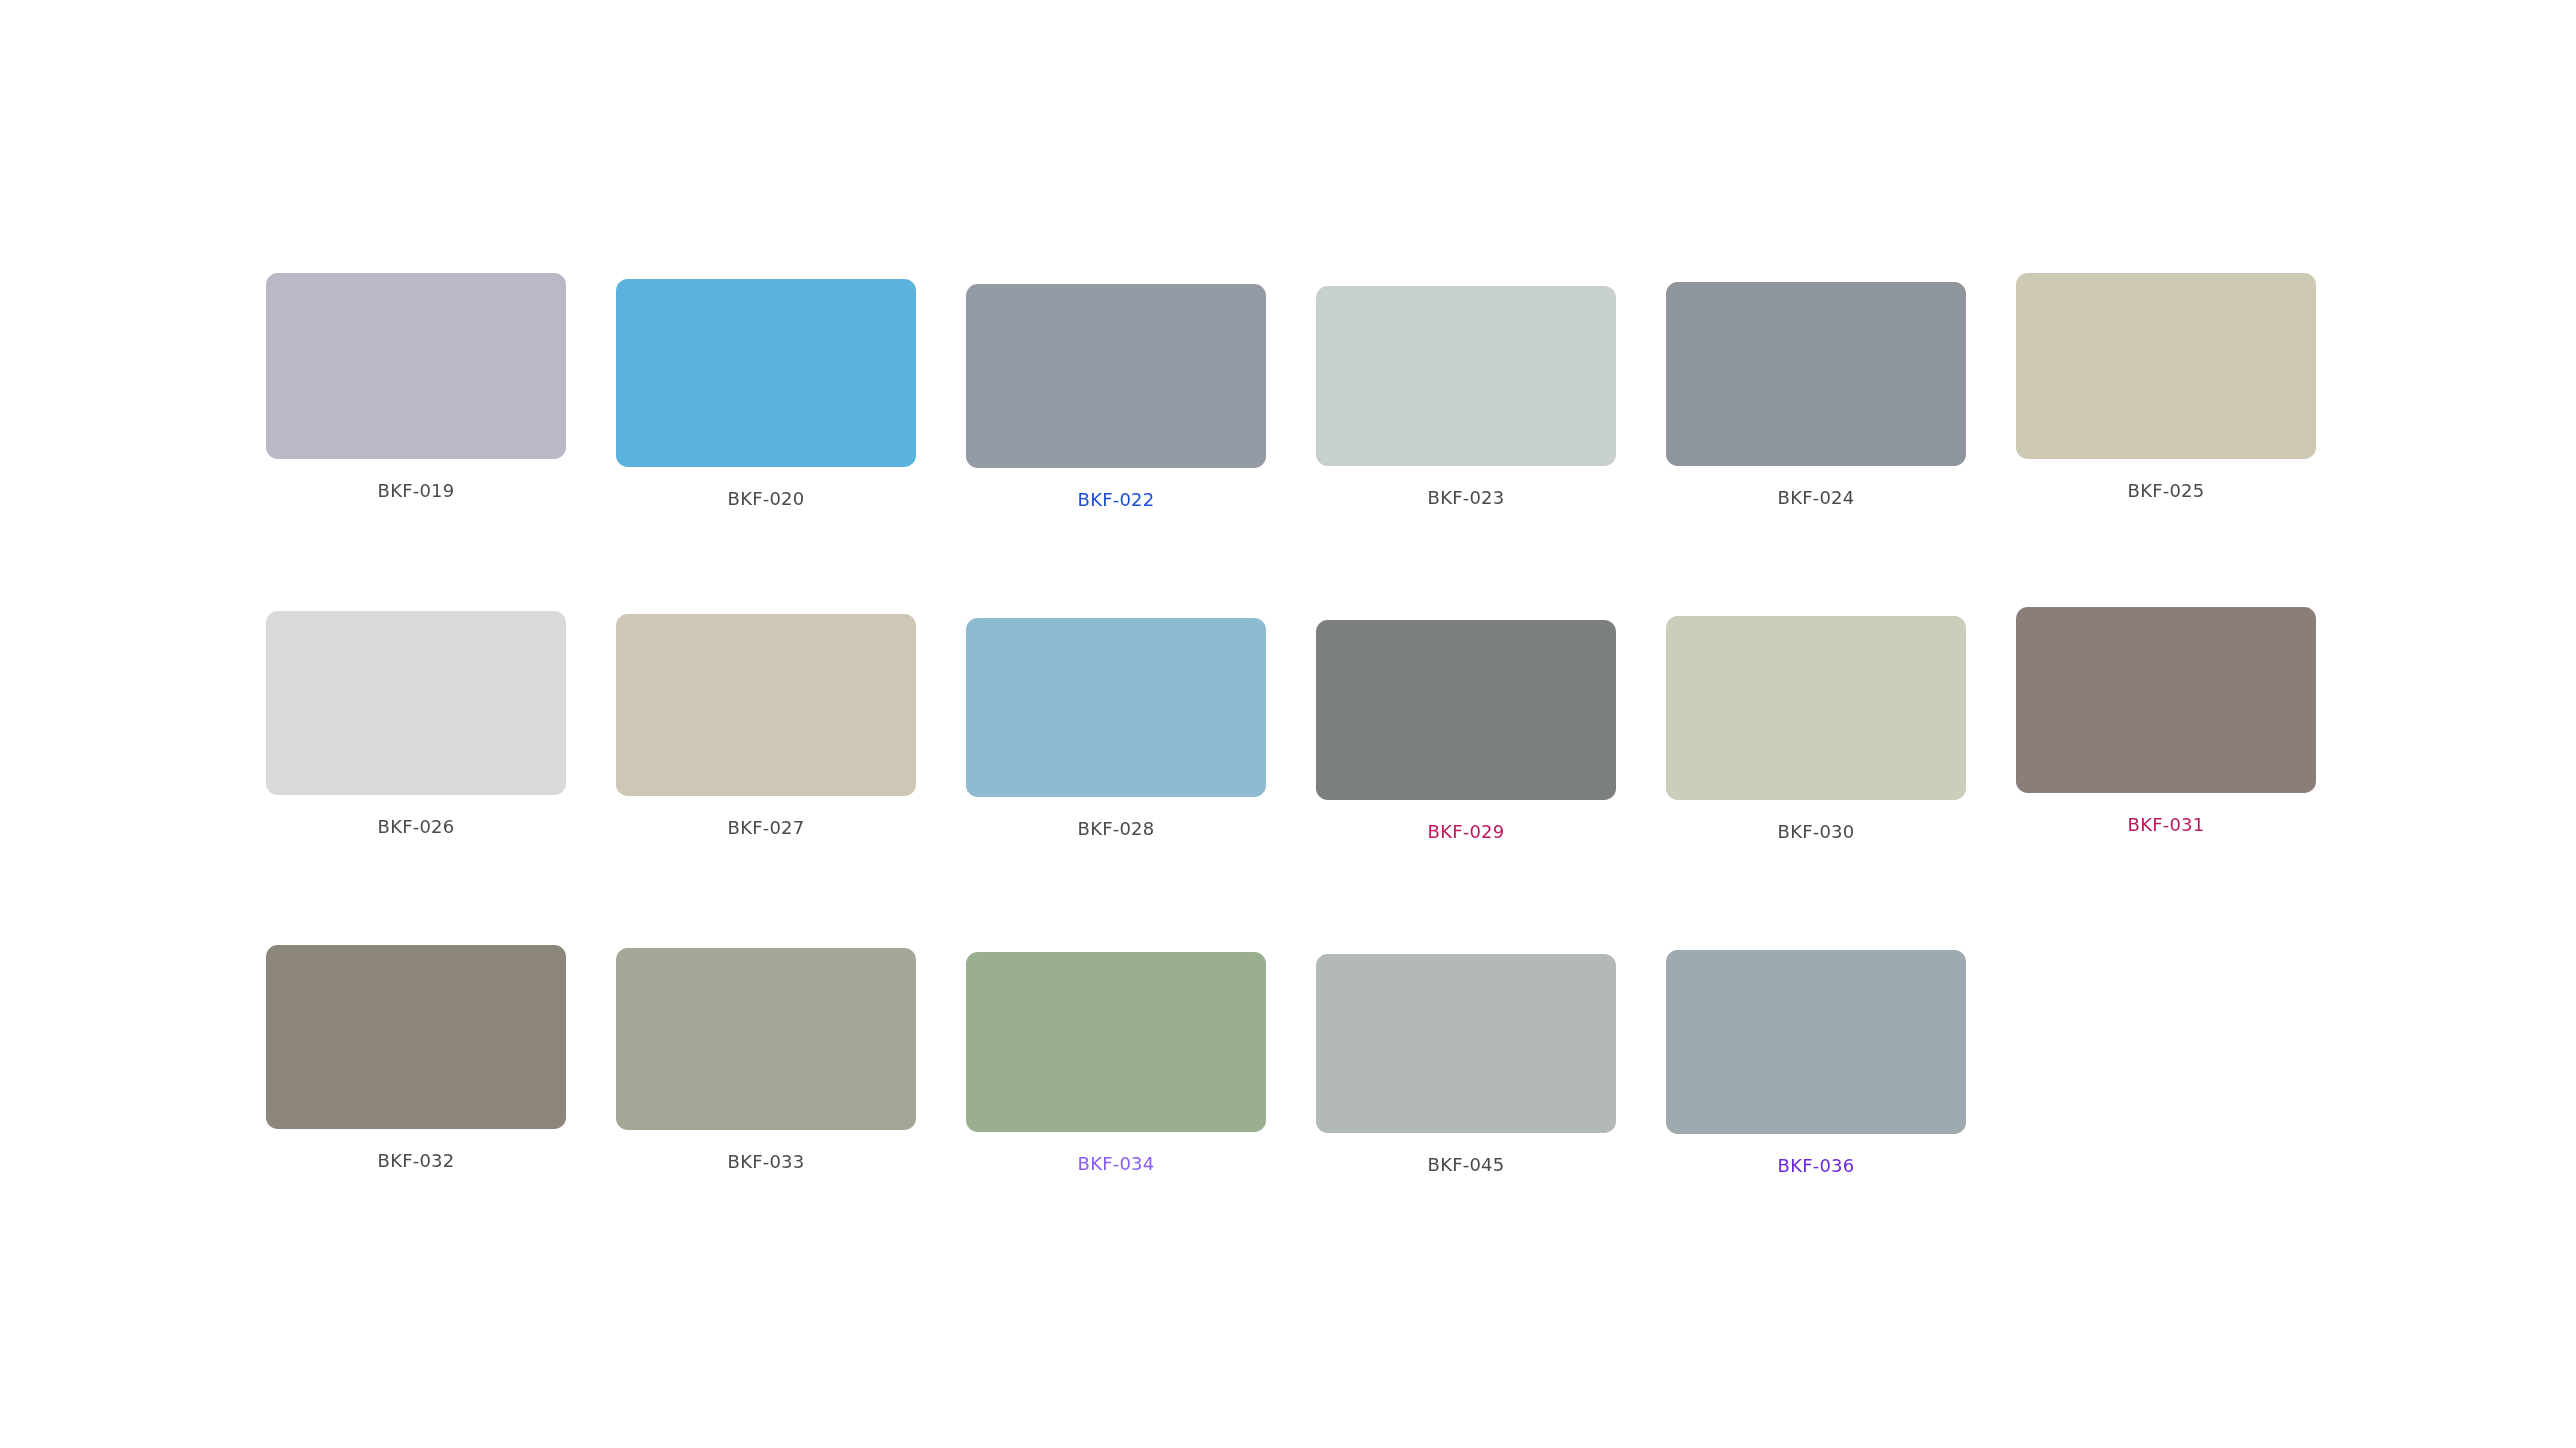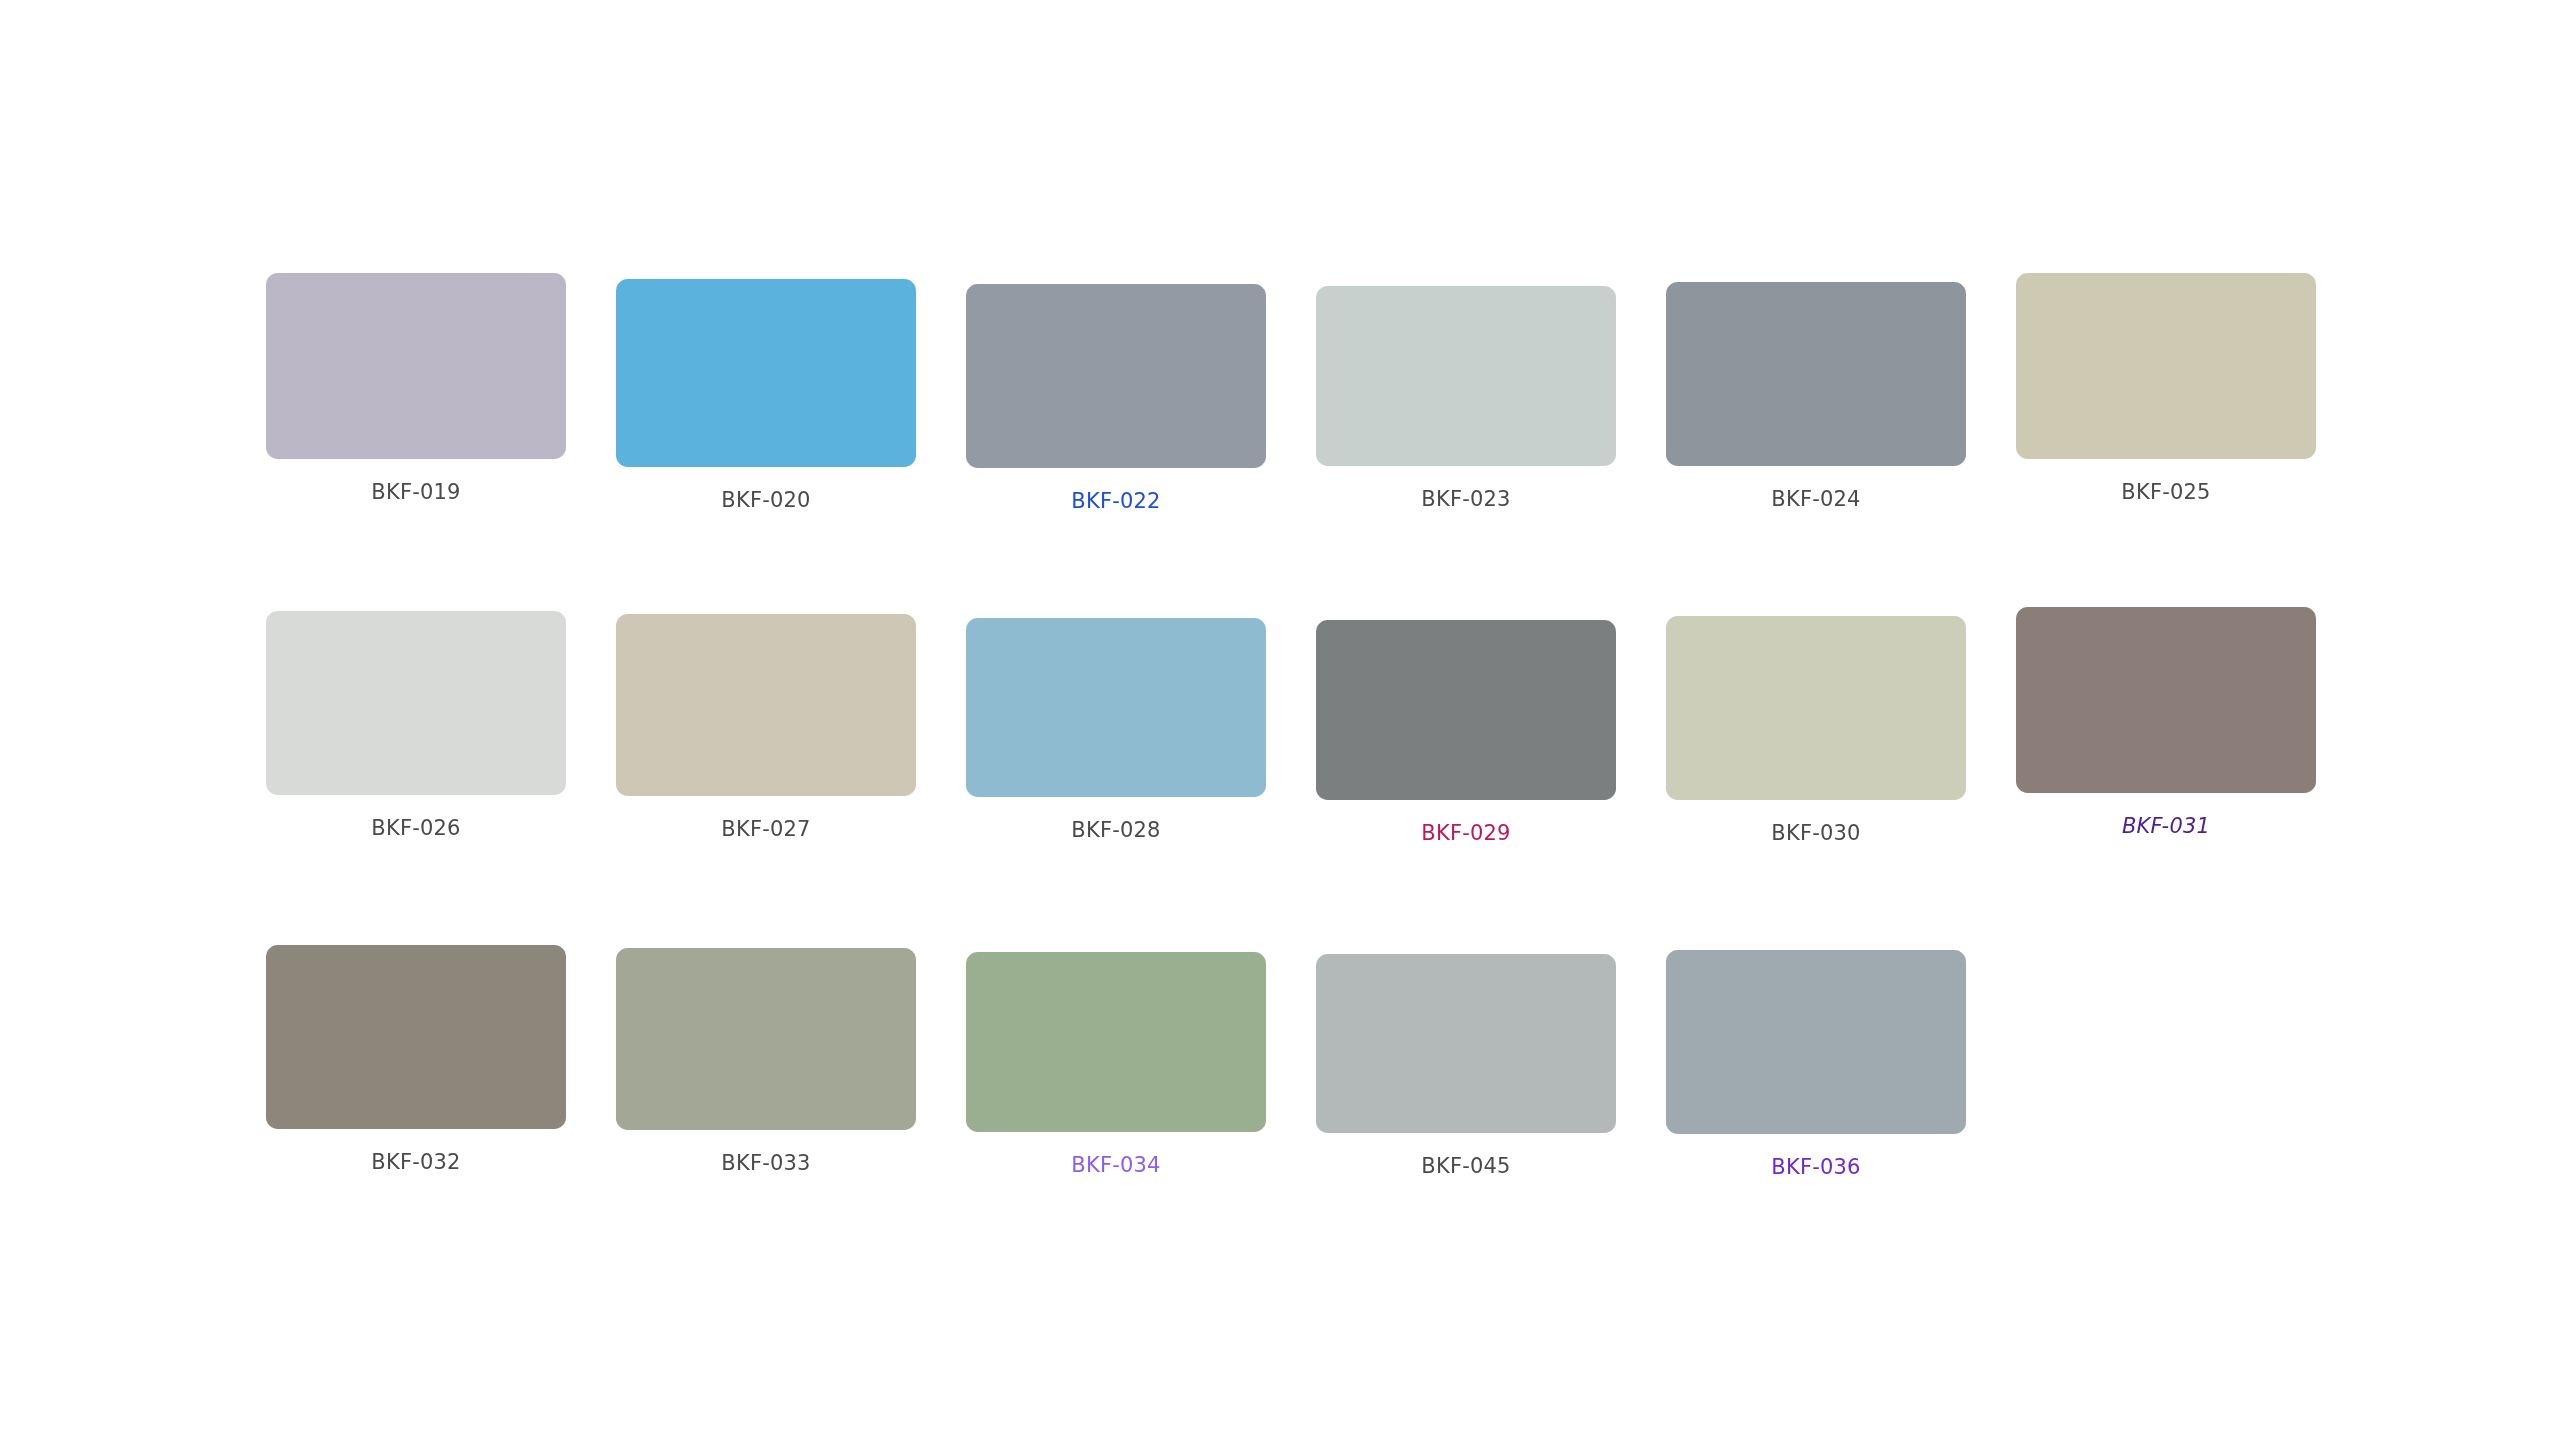--- a/index.html
+++ b/index.html
@@ -43,21 +43,21 @@
 
   .swatch-chip {
     width: 300px;
     height: 186px;
     border-radius: 11.8px;
     flex: none;
   }
 
   .swatch-label {
     margin-top: 23px;
-    font-size: 21px;
+    font-size: 18px;
     line-height: 1;
     color: #4a4a4a;
     letter-spacing: 0.2px;
     white-space: nowrap;
     text-align: center;
     font-family: "DejaVu Sans", "Liberation Sans", sans-serif;
   }
 </style>
 </head>
 <body style="background: rgb(255, 255, 255);">
@@ -103,21 +103,21 @@
       <div class="swatch-cell">
         <div class="swatch-chip" style="background: rgb(123, 127, 128); height: 180px; margin-top: 12.7px;"></div>
         <div class="swatch-label" style="color: #be185d; text-align: right;">BKF-029</div>
       </div>
       <div class="swatch-cell">
         <div class="swatch-chip" style="background: rgb(205, 206, 185); height: 184px; margin-top: 9px;"></div>
         <div class="swatch-label" style="color: rgb(74, 74, 74);">BKF-030</div>
       </div>
       <div class="swatch-cell">
         <div class="swatch-chip" style="background: rgb(139, 125, 119); height: 186px;"></div>
-        <div class="swatch-label" style="color: #4c1d95; font-style: italic;">BKF-031</div>
+        <div class="swatch-label" style="color: #be185d;">BKF-031</div>
       </div>
       <div class="swatch-cell">
         <div class="swatch-chip" style="background: rgb(141, 134, 123); height: 184px; margin-top: 3.6px;"></div>
         <div class="swatch-label" style="color: rgb(74, 74, 74);">BKF-032</div>
       </div>
       <div class="swatch-cell">
         <div class="swatch-chip" style="background: rgb(163, 167, 149); height: 182px; margin-top: 7.3px;"></div>
         <div class="swatch-label" style="color: rgb(74, 74, 74);">BKF-033</div>
       </div>
       <div class="swatch-cell">

